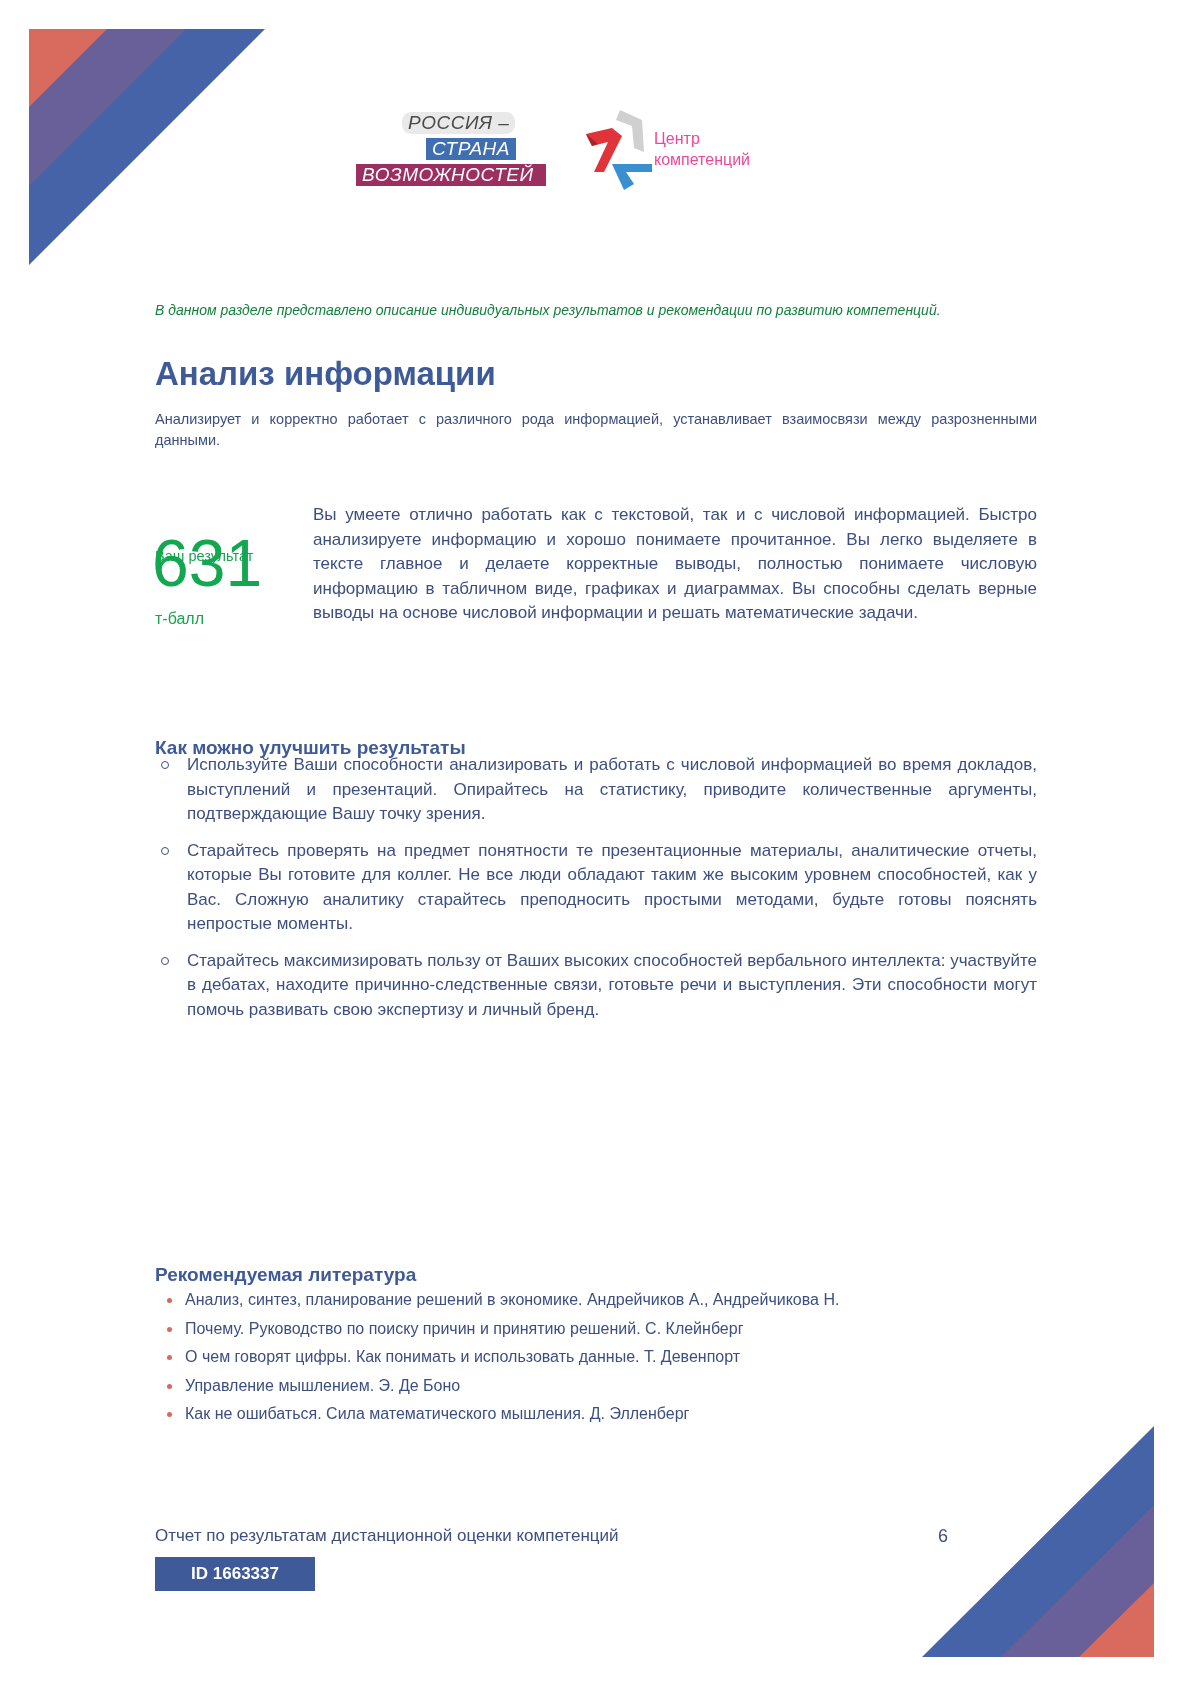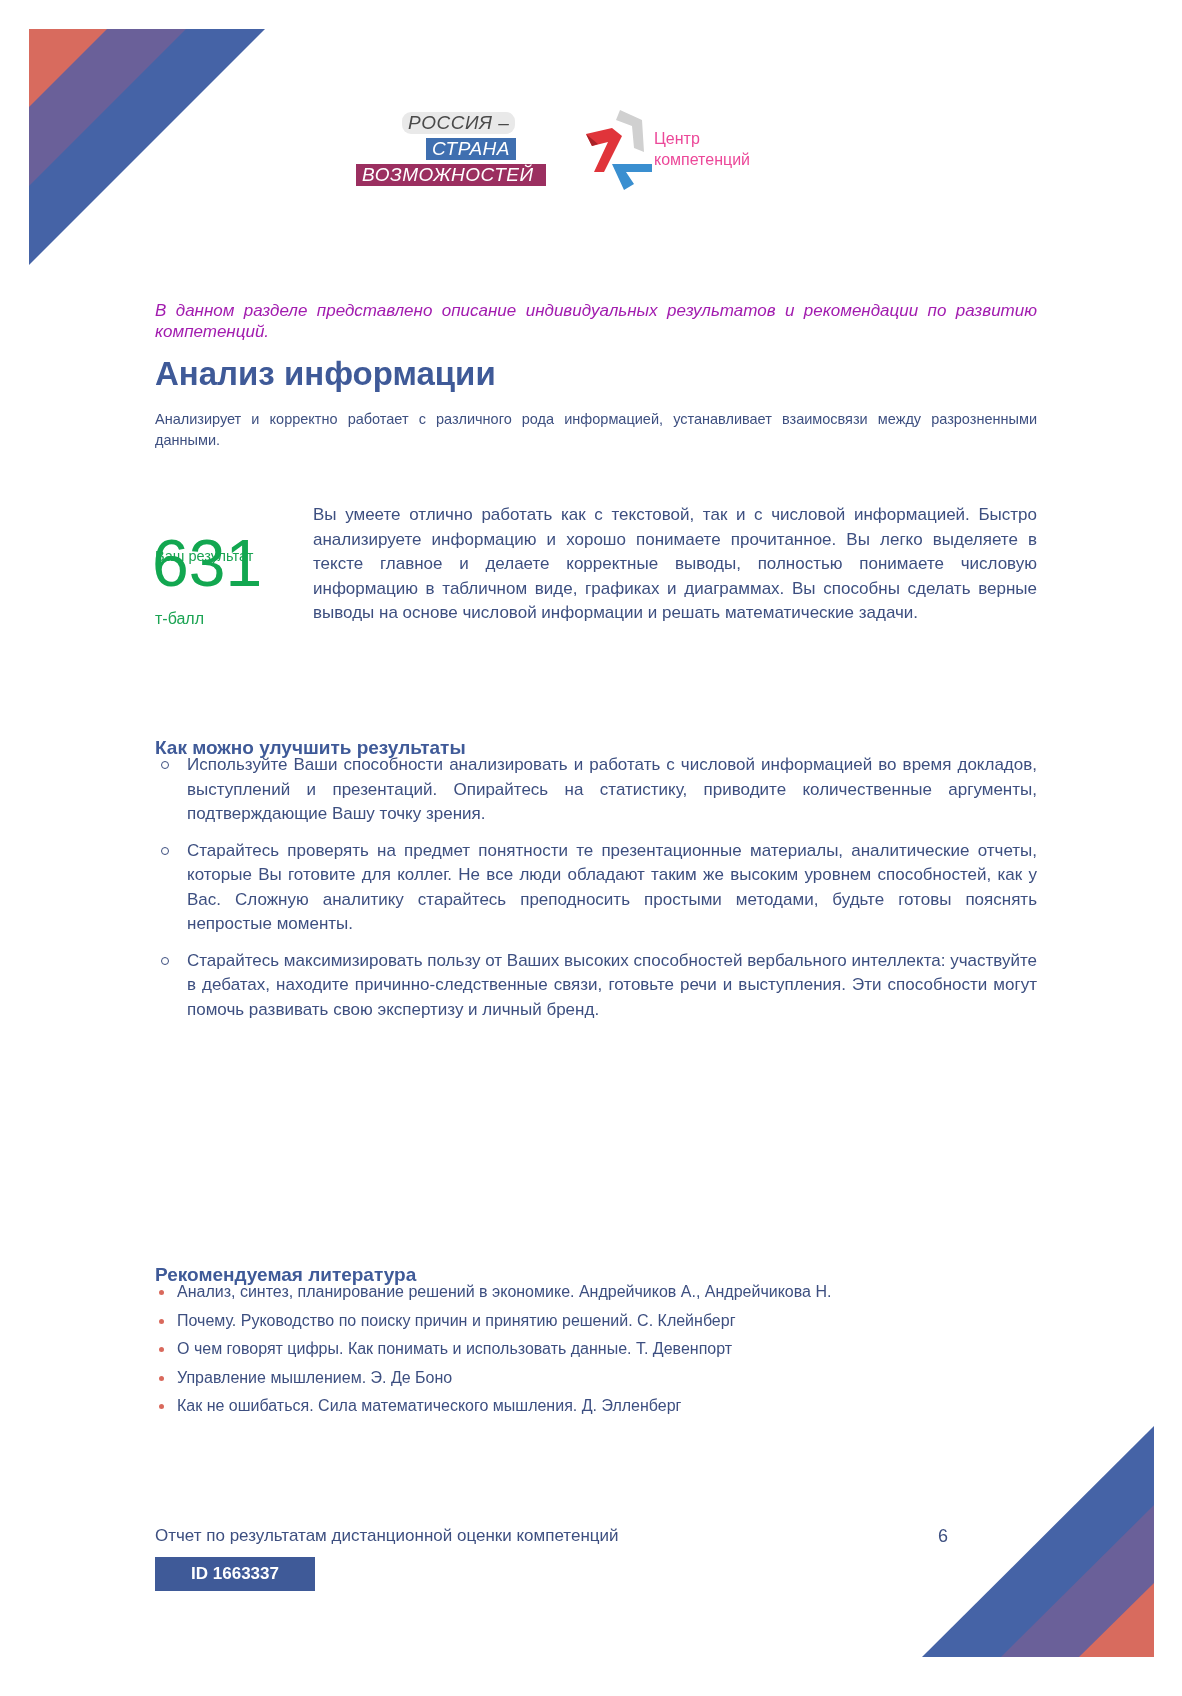--- a/index.html
+++ b/index.html
@@ -16,40 +16,40 @@
   .rsv-line { position: absolute; font-style: italic; font-size: 19px; line-height: 22px; padding: 0 6px; letter-spacing: 0.5px; }
   .rsv-1 { left: 46px; top: 2px; background: #e9e9e9; color: #4a4a4a; border-radius: 9px; }
   .rsv-2 { left: 70px; top: 28px; background: #3f6fb0; color: #ffffff; }
   .rsv-3 { left: 0px; top: 54px; background: #9b2f60; color: #ffffff; padding-right: 12px; }
 
   .logo-cc { left: 582px; top: 110px; width: 260px; height: 80px; }
   .cc-mark { position: absolute; left: 0; top: 0; width: 76px; height: 80px; }
   .cc-text { position: absolute; left: 72px; top: 18px; font-weight: normal; font-size: 16px; line-height: 21px; color: #ec4899; }
 
   
-  .intro { left: 155px; top: 300px; width: 882px; font-style: italic; font-size: 17px; line-height: 21px; text-align: justify; color: #a21caf; }
+  .intro { left: 155px; top: 300px; width: 882px; font-style: italic; font-size: 14px; line-height: 21px; text-align: justify; color: #15803d; }
   .h1 { left: 155px; top: 355px; font-size: 33px; font-weight: bold; color: #3f5a98; }
   .subtitle { left: 155px; top: 409px; width: 882px; font-size: 14.5px; line-height: 21px; text-align: justify; color: #3d4f80; }
 
   .score-label { left: 155px; top: 534px; font-size: 14.5px; color: #1aa352; margin-top: 14px; }
   .score-value { left: 152px; top: 523px; font-size: 66px; font-weight: normal; color: #12a750; line-height: 80px; }
   .score-unit { left: 155px; top: 610px; font-size: 16px; color: #1aa352; }
 
   .result-text { left: 313px; top: 503px; width: 724px; font-size: 17px; line-height: 24.5px; text-align: justify; color: #3d4f80; }
 
   .h2 { font-size: 19px; font-weight: bold; color: #3f5a98; margin-top: 24px; }
   .h2-improve { left: 155px; top: 713px; }
   .h2-lit { left: 155px; top: 1240px; }
 
   .improve-list { left: 155px; top: 753px; width: 882px; margin: 0; padding: 0; list-style: none; }
   .improve-item { position: relative; padding-left: 32px; font-size: 17px; line-height: 24.5px; text-align: justify; margin-bottom: 12px; color: #3d4f80; }
   .ring { position: absolute; left: 6px; top: 8px; width: 6px; height: 6px; border: 1.5px solid #3d4f80; border-radius: 50%; }
   .link { color: #e8845a; }
 
-  .lit-list { left: 155px; top: 1278px; width: 882px; margin: 0; padding: 0; list-style: none; }
+  .lit-list { left: 155px; top: 1278px; width: 882px; margin: 8px; padding: 0; list-style: none; }
   .lit-item { position: relative; padding-left: 22px; font-size: 16px; line-height: 28.5px; color: #3d4f80; }
   .dot { position: absolute; left: 4px; top: 12px; width: 5px; height: 5px; border-radius: 50%; background: #d9695c; }
 
   .footer-text { left: 155px; top: 1526px; font-size: 17px; color: #3d4f80; }
   .page-num { left: 938px; top: 1526px; font-size: 18px; color: #3d4f80; }
   .id-badge { left: 155px; top: 1557px; width: 160px; height: 34px; background: #3f5a98; color: #ffffff; font-weight: bold; font-size: 17px; line-height: 34px; text-align: center; }
 </style>
 </head>
 <body>
 

